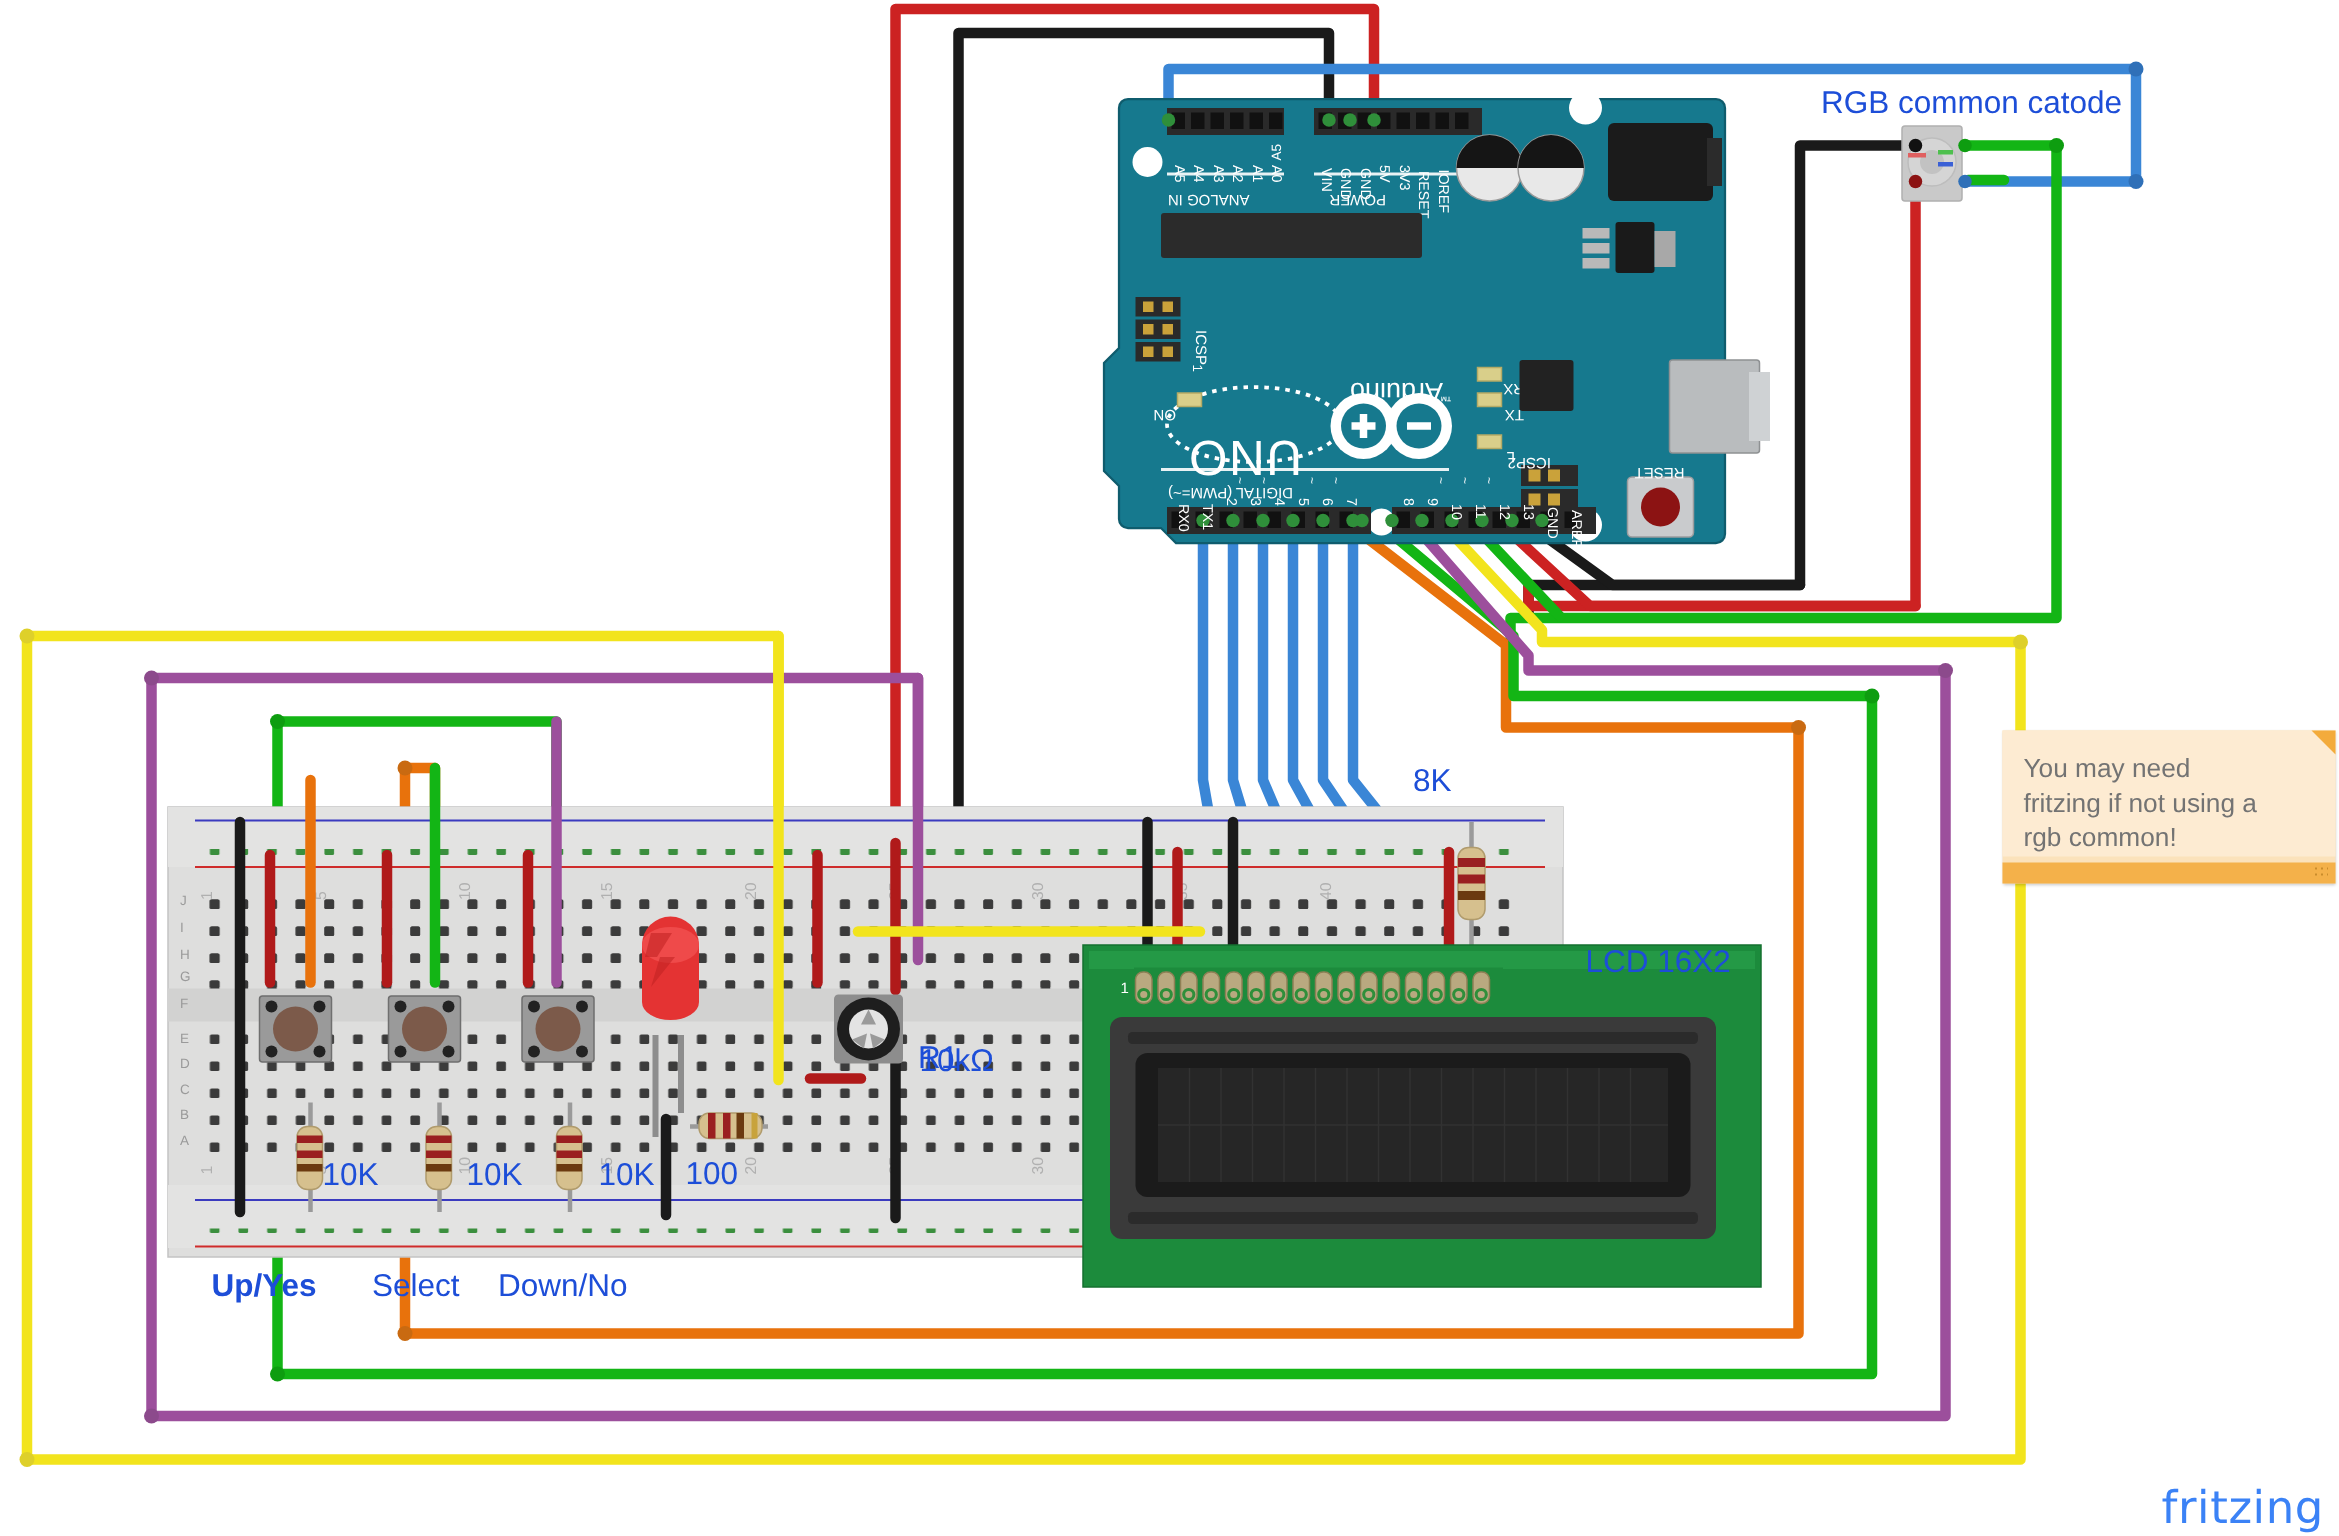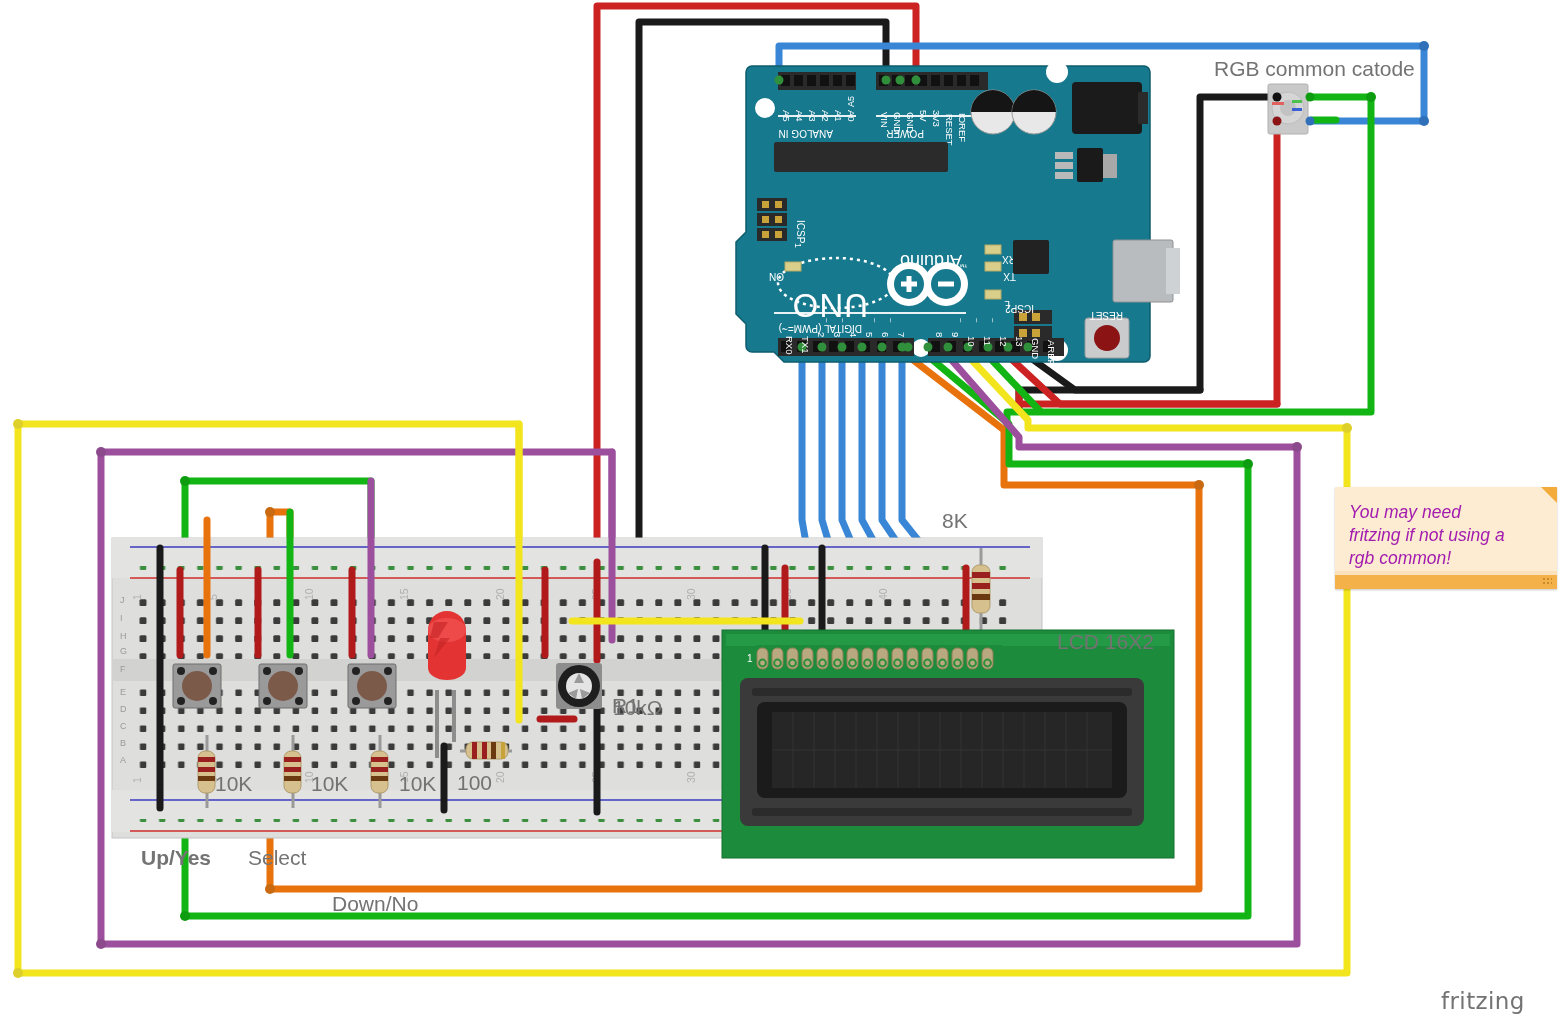--- a/index.html
+++ b/index.html
@@ -1,33 +1,33 @@
 <!DOCTYPE html>
 <html><head>
 <meta charset="utf-8">
 <style>
   html,body{margin:0;padding:0;background:#ffffff;}
   body{width:1559px;height:1024px;position:relative;overflow:hidden;
        font-family:"Liberation Sans", sans-serif;}
   #stage{position:absolute;left:0;top:0;width:1559px;height:1024px;}
   svg.layer{position:absolute;left:0;top:0;width:1559px;height:1024px;overflow:visible;}
-  .lbl{position:absolute;color:#737373;white-space:nowrap;}
+  .lbl{position:absolute;color:#1d4ed8;white-space:nowrap;}
   .lbl-big{font-size:21px;}
   .note{position:absolute;left:1335px;top:487px;width:222px;height:102px;
         background:#fbe2bb;box-shadow:0 1px 2px rgba(0,0,0,.22);}
   .note-body{position:absolute;left:0;top:0;right:0;bottom:18px;
         background:#fdebd2;padding:14px 14px 0 14px;box-sizing:border-box;
-        font-size:17.5px;line-height:1.32;color:#a21caf;font-style:italic;}
+        font-size:17.5px;line-height:1.32;color:#737373;}
   .note-foot{position:absolute;left:0;right:0;bottom:0;height:14px;background:#f4b14a;}
   .note-fold{position:absolute;right:0;top:0;width:0;height:0;
         border-left:16px solid transparent;border-top:16px solid #f3ab3c;}
   .note-grip{position:absolute;right:5px;bottom:3px;width:10px;height:9px;
         background-image:radial-gradient(#c98c2c 32%, transparent 33%);
         background-size:4px 4px;}
-  .fritz{position:absolute;left:1441px;top:988px;font-size:23px;color:#737373;
+  .fritz{position:absolute;left:1441px;top:988px;font-size:30px;color:#3b82f6;
         letter-spacing:.4px;font-family:"DejaVu Sans", sans-serif;}
 </style>
 </head>
 <body>
 
 <div id="stage">
 
   <svg class="layer">
     <defs>
       <style>
@@ -566,21 +566,21 @@
   <div class="lbl lbl-big" style="left:1057px;top:630px;">LCD 16X2</div>
   <div class="lbl lbl-big" style="left:942px;top:509px;">8K</div>
   <div class="lbl lbl-big" style="left:457px;top:771px;">100</div>
   <div class="lbl lbl-big" style="left:215px;top:772px;">10K</div>
   <div class="lbl lbl-big" style="left:311px;top:772px;">10K</div>
   <div class="lbl lbl-big" style="left:399px;top:772px;">10K</div>
   <div class="lbl lbl-big" style="left:612px;top:694px;">R1</div>
   <div class="lbl lbl-big" style="left:613px;top:696px;">10kΩ</div>
   <div class="lbl lbl-big" style="left:141px;top:846px;font-weight:bold;">Up/Yes</div>
   <div class="lbl lbl-big" style="left:248px;top:846px;">Select</div>
-  <div class="lbl lbl-big" style="left:332px;top:846px;margin-top:46px;">Down/No</div>
+  <div class="lbl lbl-big" style="left:332px;top:846px;">Down/No</div>
 
   <div class="note">
     <div class="note-body">
       <div>You may need</div>
       <div>fritzing if not using a</div>
       <div>rgb common!</div>
     </div>
     <div class="note-fold"></div>
     <div class="note-foot"></div>
     <div class="note-grip"></div>

